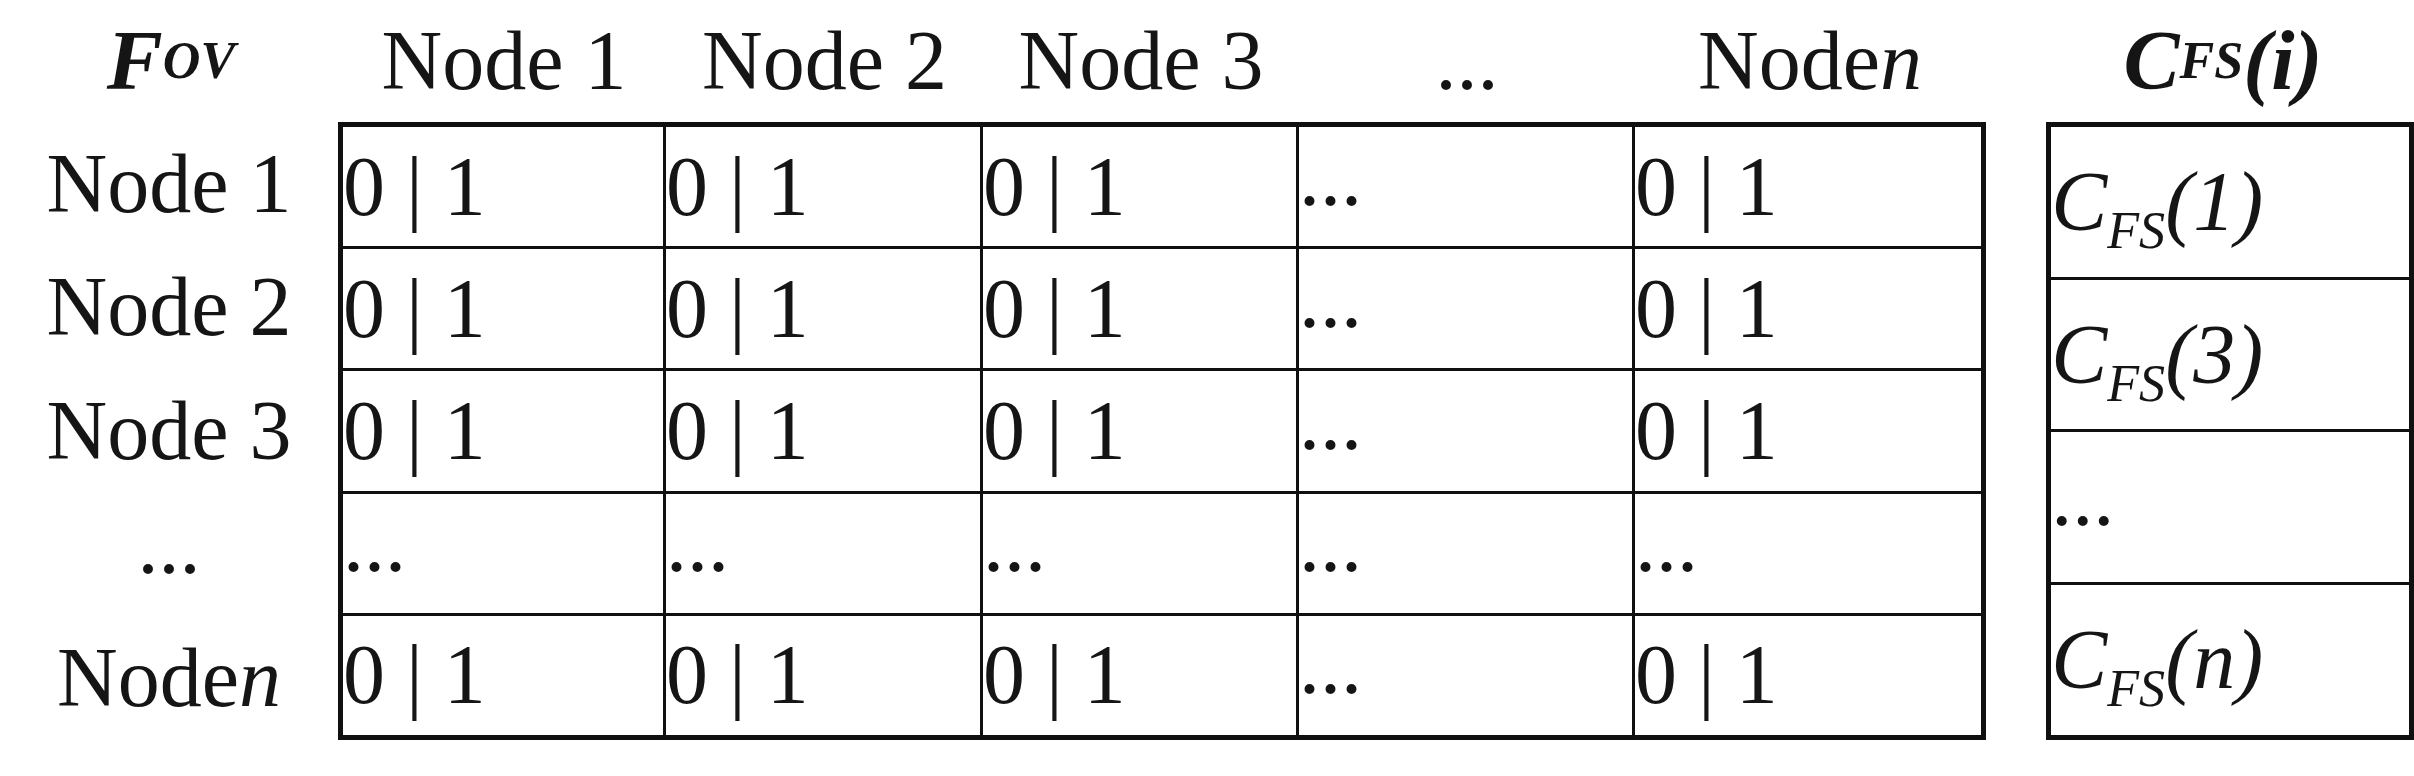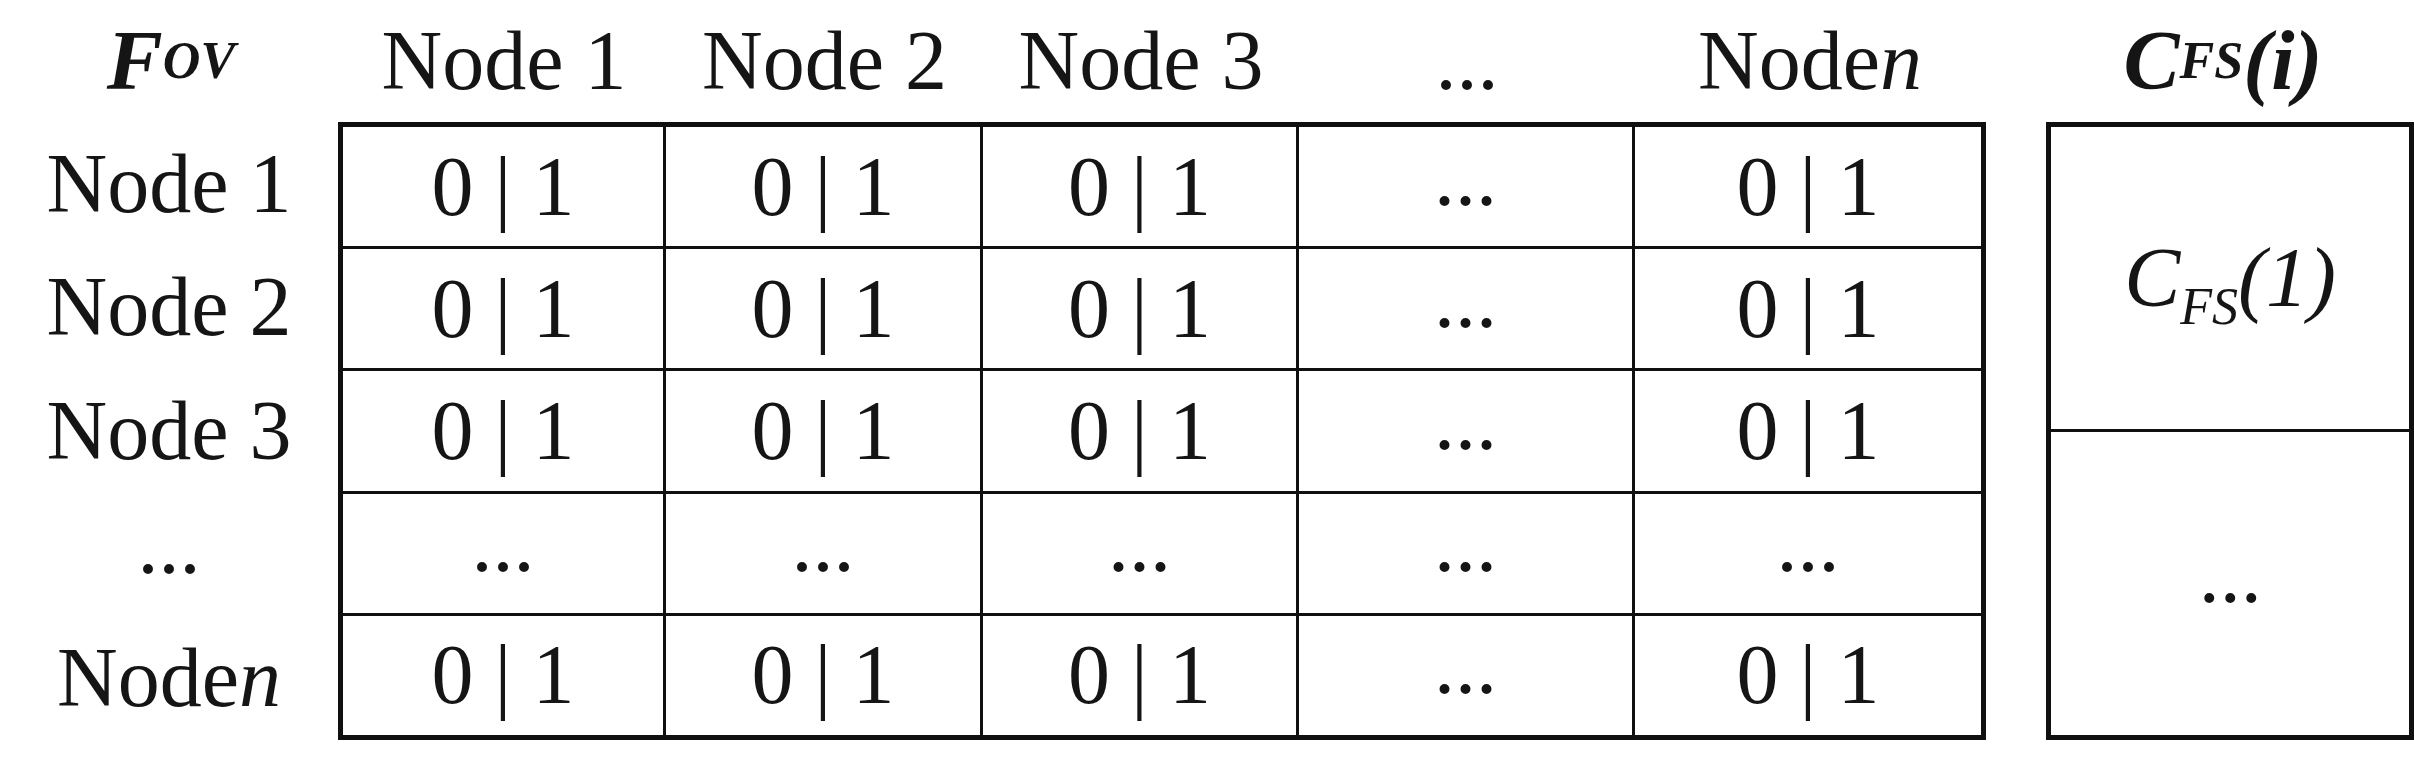--- a/index.html
+++ b/index.html
@@ -66,21 +66,21 @@
   table.grid {
     border-collapse: collapse;
     table-layout: fixed;
     border: 5px solid #101010;
   }
   table.matrix { width: 1643px; }
   table.costcol { width: 372px; }
   table.grid td {
     border: 3px solid #101010;
     height: 119px;
-    text-align: center;
+    text-align: left;
     vertical-align: middle;
     font-size: 84px;
     line-height: 1;
     white-space: nowrap;
     padding: 0;
   }
   .vgap { width: 61px; }
 
   td.cost-cell, .cfs-text-cell {
     font-style: italic;
@@ -201,21 +201,31 @@
     <div class="vgap"></div>
 
     <table class="grid costcol">
       <tbody>
           <tr>
         <td class="cost-cell">
           <span>C</span><sub>FS</sub><span>(1)</span>
         </td>
       </tr>
       <tr>
+        <td class="cost-cell">
+          <span>C</span><sub>FS</sub><span>(3)</span>
+        </td>
+      </tr>
+      <tr>
         <td>
           <span class="nudge">...</span>
         </td>
       </tr>
+      <tr>
+        <td class="cost-cell">
+          <span>C</span><sub>FS</sub><span>(n)</span>
+        </td>
+      </tr>
     </tbody>
       </table>
 
   </div>
 </div>
 
 </body></html>

